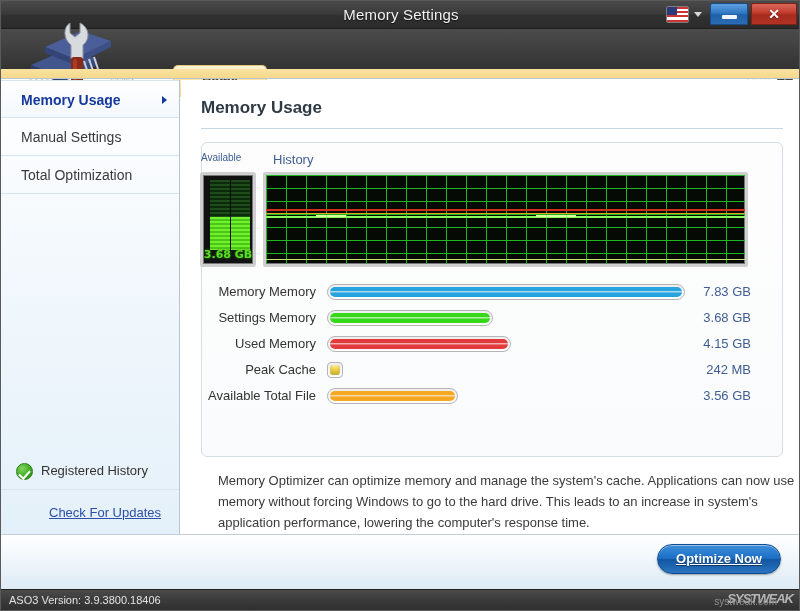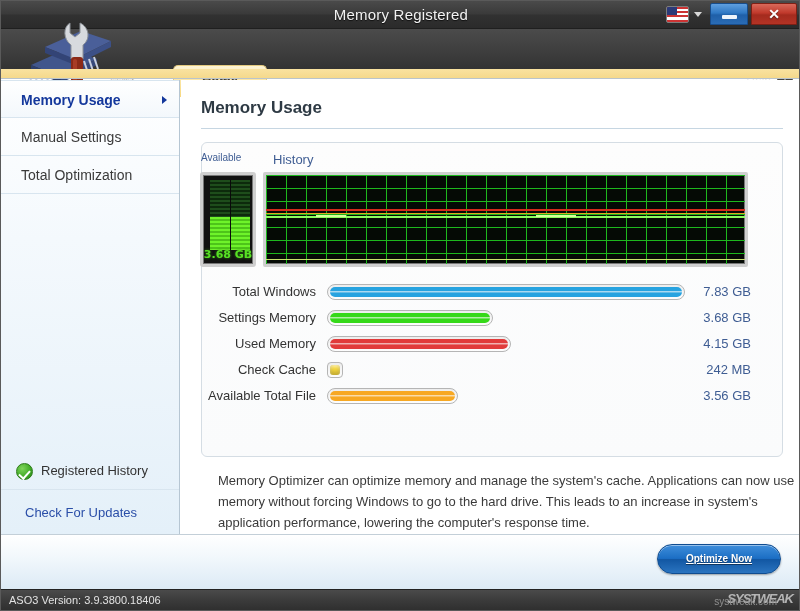--- a/index.html
+++ b/index.html
@@ -144,22 +144,22 @@
     background: radial-gradient(circle at 35% 30%, #7fd45a 0%, #3da824 60%, #2b7d1a 100%);
     border: 1px solid #2c7a18;
   }
   .check-icon::after {
     content: ""; position: absolute; left: 4px; top: 4px;
     width: 5px; height: 9px;
     border: solid #fff; border-width: 0 2px 2px 0;
     transform: rotate(42deg);
   }
   .check-updates {
-    height: 44px; line-height: 46px; padding-left: 24px;
-    font-size: 13px; color: #2a4ea8; 
+    height: 44px; line-height: 46px; padding-left: 30px;
+    font-size: 13px; color: #2a4ea8; text-decoration: underline; text-align: center;
   }
 
   
   .content {
     position: absolute; left: 180px; top: 79px; width: 620px; height: 454px;
     background: #fff;
   }
   .page-title {
     position: absolute; left: 20px; top: 18px;
     font-size: 17px; font-weight: bold; color: #2e3a44;
@@ -284,21 +284,21 @@
     position: absolute; left: 0; top: 533px; width: 800px; height: 55px;
     background: linear-gradient(to bottom, #ffffff 0%, #f2f8fc 40%, #dceaf5 100%);
     border-top: 1px solid #c3cfd8;
   }
   .optimize-btn {
     position: absolute; right: 20px; top: 9px;
     width: 124px; height: 30px; border-radius: 15px;
     background: linear-gradient(to bottom, #3f8edb 0%, #1b6ec4 48%, #1257a3 52%, #2a74c0 100%);
     border: 1px solid #0f4c90;
     box-shadow: inset 0 1px 0 rgba(255,255,255,.45), 0 1px 2px rgba(0,0,0,.35);
-    color: #fff; font-size: 10px; font-weight: bold; line-height: 28px;
+    color: #fff; font-size: 13px; font-weight: bold; line-height: 28px;
     text-align: center; text-shadow: 0 1px 1px rgba(0,0,0,.45);
   }
   .optimize-btn span { text-decoration: underline; }
 
   .statusbar {
     position: absolute; left: 0; top: 588px; width: 800px; height: 23px;
     background: linear-gradient(to bottom, #4a4a4a 0%, #3a3a3a 50%, #2d2d2d 100%);
     border-top: 1px solid #222;
   }
   .status-text {
@@ -315,21 +315,21 @@
     position: absolute; right: 24px; top: 6px;
     font-size: 10px; color: #8f8f8f; font-style: normal; letter-spacing: 0;
   }
 </style>
 </head>
 <body>
 
 <div id="app">
 
   <div class="titlebar">
-    <div class="title-text">Memory Registered</div>
+    <div class="title-text">Memory Settings</div>
     <div class="win-ctrls">
       <div class="flag-btn"></div>
       <div class="flag-caret"></div>
       <div class="btn-min"></div>
       <div class="btn-close">✕</div>
     </div>
   </div>
 
   <div class="headerbar">
     <svg class="brand-logo" viewBox="0 0 120 76">
@@ -413,42 +413,42 @@
       <div class="graph-line-red"></div>
       <div class="graph-line-orange"></div>
       <div class="graph-line-green"></div>
       <div class="graph-dip-a"></div>
       <div class="graph-dip-b"></div>
       <div class="graph-base"></div>
     </div>
 
     <div class="metrics" id="metrics">
         <div class="metric-row">
-          <div class="metric-label">Total Windows</div>
+          <div class="metric-label">Memory Memory</div>
           <div class="bar-track" style="width: 358px;">
             <div class="bar-fill" style="width: 100%; background: linear-gradient(rgb(39, 163, 224) 0%, rgb(39, 163, 224) 40%, rgba(255, 255, 255, 0.55) 48%, rgb(39, 163, 224) 58%, rgb(39, 163, 224) 100%);"></div>
           </div>
           <div class="metric-value">7.83 GB</div>
         </div>
         <div class="metric-row">
           <div class="metric-label">Settings Memory</div>
           <div class="bar-track" style="width: 166px;">
             <div class="bar-fill" style="width: 100%; background: linear-gradient(rgb(53, 217, 25) 0%, rgb(53, 217, 25) 40%, rgba(255, 255, 255, 0.55) 48%, rgb(53, 217, 25) 58%, rgb(53, 217, 25) 100%);"></div>
           </div>
           <div class="metric-value">3.68 GB</div>
         </div>
         <div class="metric-row">
           <div class="metric-label">Used Memory</div>
           <div class="bar-track" style="width: 184px;">
             <div class="bar-fill" style="width: 100%; background: linear-gradient(rgb(225, 59, 59) 0%, rgb(225, 59, 59) 40%, rgba(255, 255, 255, 0.55) 48%, rgb(225, 59, 59) 58%, rgb(225, 59, 59) 100%);"></div>
           </div>
           <div class="metric-value">4.15 GB</div>
         </div>
         <div class="metric-row">
-          <div class="metric-label">Check Cache</div>
+          <div class="metric-label">Peak Cache</div>
           <div class="chip">
             <div class="chip-fill" style="background: linear-gradient(rgb(247, 217, 63), rgb(247, 217, 63)); box-shadow: rgba(0, 0, 0, 0.22) 0px -3px 4px inset, rgba(255, 255, 255, 0.55) 0px 2px 3px inset;"></div>
           </div>
           <div class="metric-value">242 MB</div>
         </div>
         <div class="metric-row">
           <div class="metric-label">Available Total File</div>
           <div class="bar-track" style="width: 131px;">
             <div class="bar-fill" style="width: 100%; background: linear-gradient(rgb(247, 168, 35) 0%, rgb(247, 168, 35) 40%, rgba(255, 255, 255, 0.55) 48%, rgb(247, 168, 35) 58%, rgb(247, 168, 35) 100%);"></div>
           </div>

